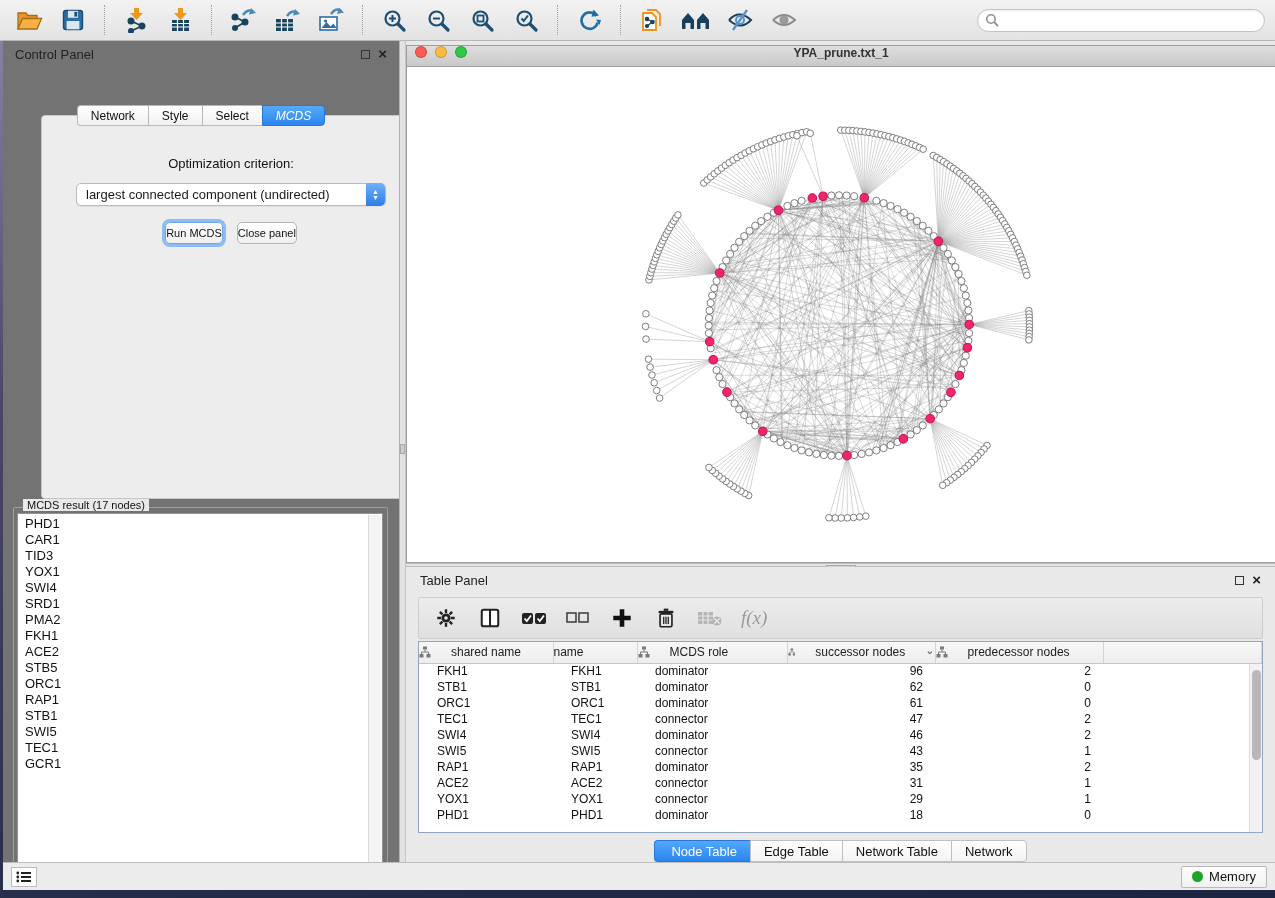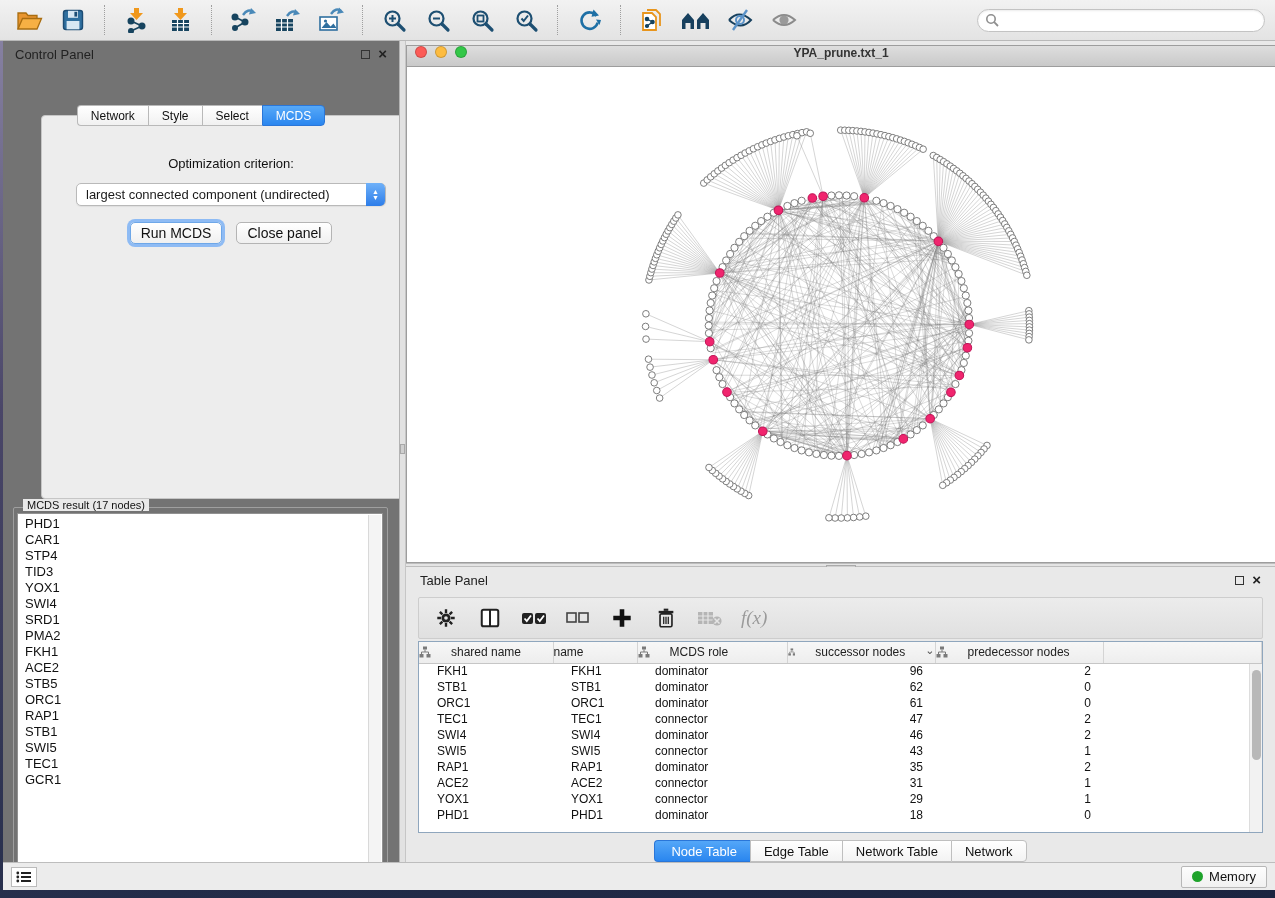--- a/index.html
+++ b/index.html
@@ -32,40 +32,40 @@
   .panel-title { font-size:13px; color:#222; }
   .win-ctrls { margin-left:auto; display:flex; align-items:center; gap:8px; }
   .float-icon { width:9px; height:9px; border:1.5px solid #333; display:inline-block; }
   .close-icon { font-size:15px; font-weight:bold; color:#222; line-height:10px; }
   #cp-tabs { position:absolute; left:0; top:64px; width:100%; display:flex; justify-content:center; z-index:2; }
   .cp-tab {
     height:21px; padding:0 13px; font-size:12px; display:flex; align-items:center;
     background:linear-gradient(#ffffff,#f1f1f1); border:1px solid #b9b9b9; border-right:none; color:#111;
   }
   .cp-tab:first-child { border-radius:4px 0 0 4px; }
-  .cp-tab:last-child { border-radius:0 4px 4px 0; border-right:1px solid #b9b9b9; }
+  .cp-tab:last-child { border-radius:0 4px 4px 0; border-right:1px solid #b9b9b9;font-style:italic; }
   .cp-tab.active { background:linear-gradient(#57a9f8,#2a86ef); color:#fff; border-color:#2a76d8; }
   #cp-inner {
     position:absolute; left:8px; top:74px; width:380px; height:384px;
     background:#ededed; border:1px solid #c6c6c6; border-radius:4px;margin-left:30px;
   }
   #opt-label { text-align:center; margin-top:40px; font-size:13px; color:#111; }
   #opt-select {
     margin:12px auto 0; width:310px; height:23px; background:#fff;
     border:1px solid #b9b9b9; border-radius:5px; display:flex; align-items:center;
     font-size:13px; padding-left:9px; position:relative; box-shadow:0 1px 1px rgba(0,0,0,.06);
   }
   #opt-stepper {
     position:absolute; right:0; top:-1px; width:19px; height:23px; border-radius:0 5px 5px 0;
     background:linear-gradient(#6fb1f9,#2d7de9); display:flex; flex-direction:column;
     align-items:center; justify-content:center; color:#fff; font-size:7px; line-height:6px;
   }
   #cp-buttons { display:flex; justify-content:center; gap:14px; margin-top:16px; }
   .mac-btn {
-    height:22px; padding:0 10px; font-size:14px; background:linear-gradient(#ffffff,#f0f0f0);
+    height:22px; padding:0 0; font-size:11px; background:linear-gradient(#ffffff,#f0f0f0);
     border:1px solid #b4b4b4; border-radius:5px; color:#111;text-align:right;
   }
   .mac-btn.focused { box-shadow:0 0 0 3px rgba(110,170,245,.75); border-color:#6ea7e8; }
   
   #mcds-box { position:absolute; left:10px; top:466px; width:375px; height:372px; }
   #mcds-legend { position:absolute; left:10px; top:-8px; background:#e9e9e9; padding:0 4px; font-size:11px; color:#111; z-index:2; }
   #mcds-frame { position:absolute; inset:0; border:1px solid #9f9f9f; border-radius:2px; }
   #mcds-list {
     position:absolute; left:4px; top:6px; width:366px; height:361px; background:#fff;
     border:1px solid #919191; overflow:hidden; padding:2px 0 0 7px; font-size:13px; line-height:16px; color:#111;
@@ -308,21 +308,20 @@
         <button class="mac-btn">Close panel</button>
       </div>
     </div>
     <div id="mcds-box">
       <span id="mcds-legend">MCDS result (17 nodes)</span>
       <div id="mcds-frame"></div>
       <div id="mcds-list">
         <div id="mcds-scroll"></div>
       <div>PHD1</div>
           <div>CAR1</div>
-          <div>STP4</div>
           <div>TID3</div>
           <div>YOX1</div>
           <div>SWI4</div>
           <div>SRD1</div>
           <div>PMA2</div>
           <div>FKH1</div>
           <div>ACE2</div>
           <div>STB5</div>
           <div>ORC1</div>
           <div>RAP1</div>

